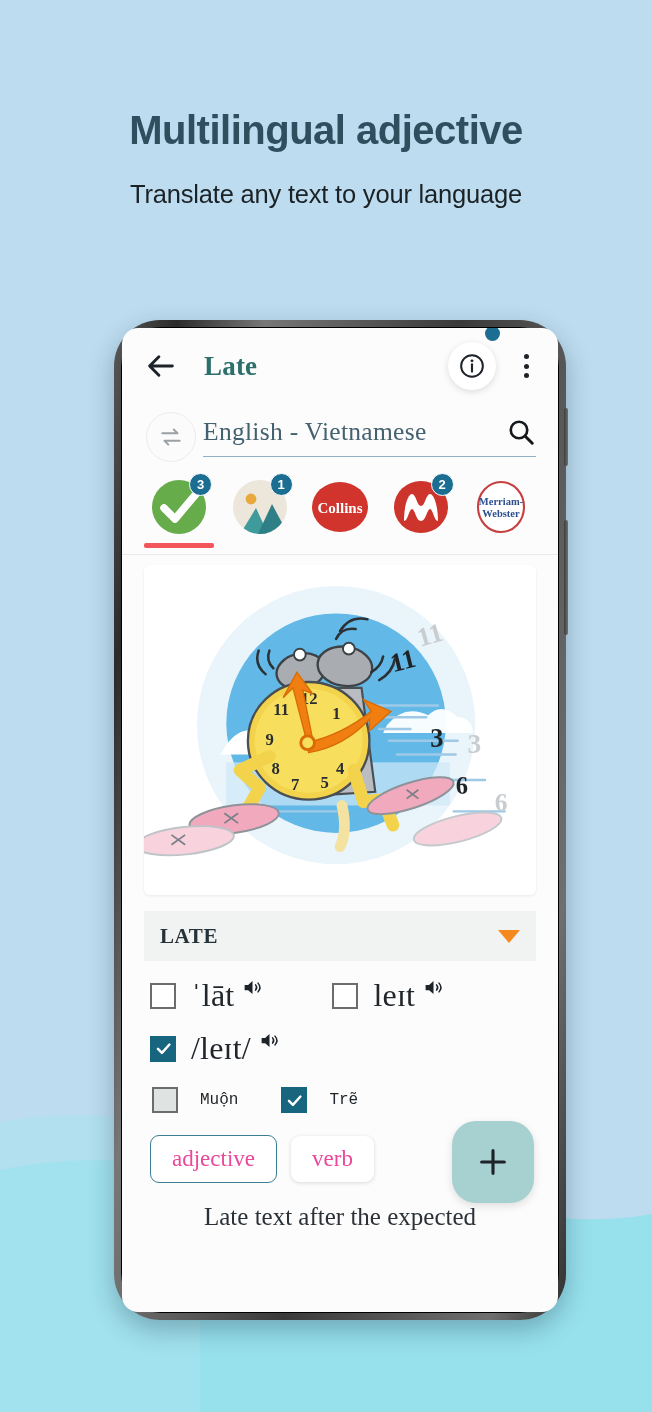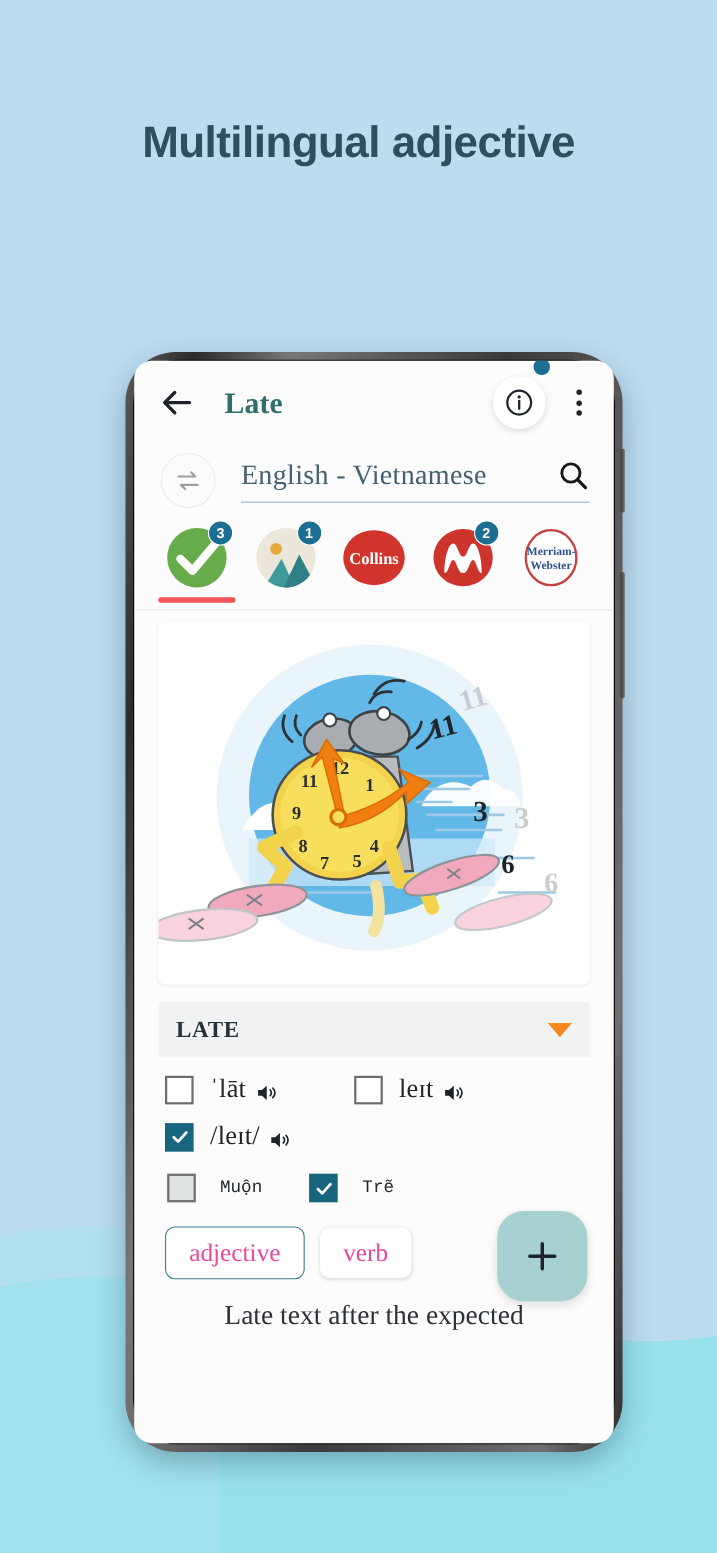--- a/index.html
+++ b/index.html
@@ -87,21 +87,21 @@
   
   .langrow {
     display: flex; align-items: center; padding: 8px 22px 0 24px;
   }
   .swap-btn {
     width: 50px; height: 50px; border-radius: 50%;
     border: 1px solid #ececec; background: #fbfbfb;
     display: flex; align-items: center; justify-content: center; flex: 0 0 auto;
   }
   .lang-field {
-    flex: 1 1 auto; margin-left: 23px; display: flex; align-items: center;
+    flex: 1 1 auto; margin-left: 7px; display: flex; align-items: center;
     border-bottom: 1.6px solid #8fb0c6; padding-bottom: 9px;
   }
   .lang-text {
     flex: 1 1 auto; font-family: "Liberation Serif", serif;
     font-size: 25.5px; color: #44616f; letter-spacing: .3px;
   }
   .search-icon { width: 30px; height: 30px; flex: 0 0 auto; }
 
   
   .tabs {
@@ -156,22 +156,22 @@
   .cb {
     width: 26px; height: 26px; flex: 0 0 auto;
     display: flex; align-items: center; justify-content: center;
   }
   .cb.off { border: 2.2px solid #6c6c6c; background: #fff; }
   .cb.off-gray { border: 2.2px solid #6c6c6c; background: #dfe3e2; }
   .cb.on { background: #17657f; }
   .cb.on svg { width: 19px; height: 19px; }
   .pron-text {
     margin-left: 15px; font-family: "Liberation Serif", serif;
-    font-size: 24px; color: #20262b; letter-spacing: .2px;
-    display: flex; align-items: flex-end; gap: 8px;
+    font-size: 32px; color: #20262b; letter-spacing: .2px;
+    display: flex; align-items: flex-start; gap: 8px;
   }
   .spk { width: 21px; height: 21px; }
 
   .trans-row { display: flex; align-items: center; padding: 20px 28px 0 30px; }
   .trans-item { display: flex; align-items: center; }
   .trans-item.second { margin-left: 43px; }
   .trans-text {
     margin-left: 22px; font-family: Liberation Mono, monospace;
     font-size: 16px; color: #20262b;
   }
@@ -205,20 +205,21 @@
 <body>
 
 <svg class="bg-waves" viewBox="0 0 652 1412" preserveAspectRatio="none">
   <rect x="0" y="0" width="652" height="1412" fill="#bddcef"></rect>
   <path d="M0,1170 C90,1150 180,1166 272,1172 C370,1180 470,1212 560,1218 C600,1221 630,1218 652,1214 L652,1412 L0,1412 Z" fill="#95e0ec" opacity="0.95"></path>
   <path d="M0,1122 C70,1108 150,1118 200,1126 L200,1412 L0,1412 Z" fill="#a9e4ee" opacity="0.55"></path>
 </svg>
 
 <div class="promo">
   <div class="promo-title">Multilingual adjective</div>
+  <div class="promo-sub">Translate any text to your language</div>
 </div>
 
 <div class="device">
   <div class="device-frame"></div>
   <div class="side-btn b1"></div>
   <div class="side-btn b2"></div>
   <div class="device-inner"></div>
 
   <div class="screen">
 

